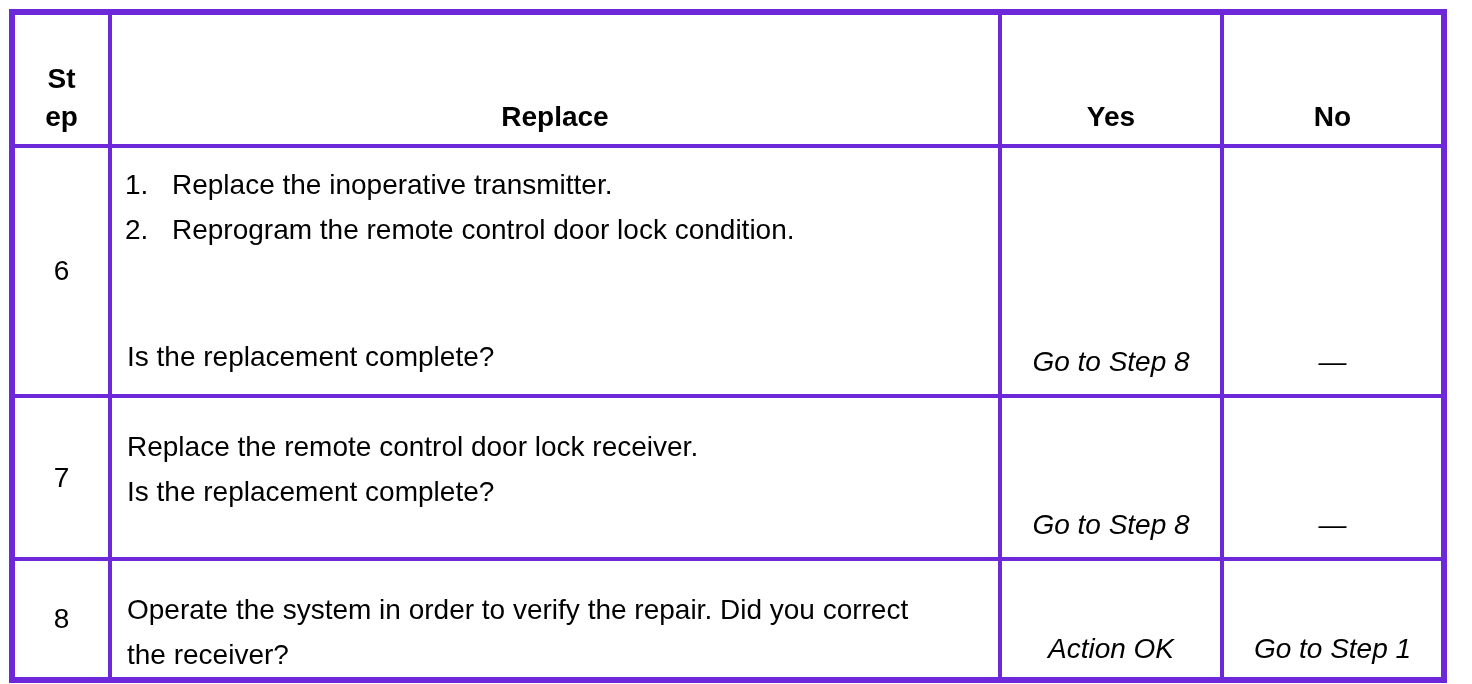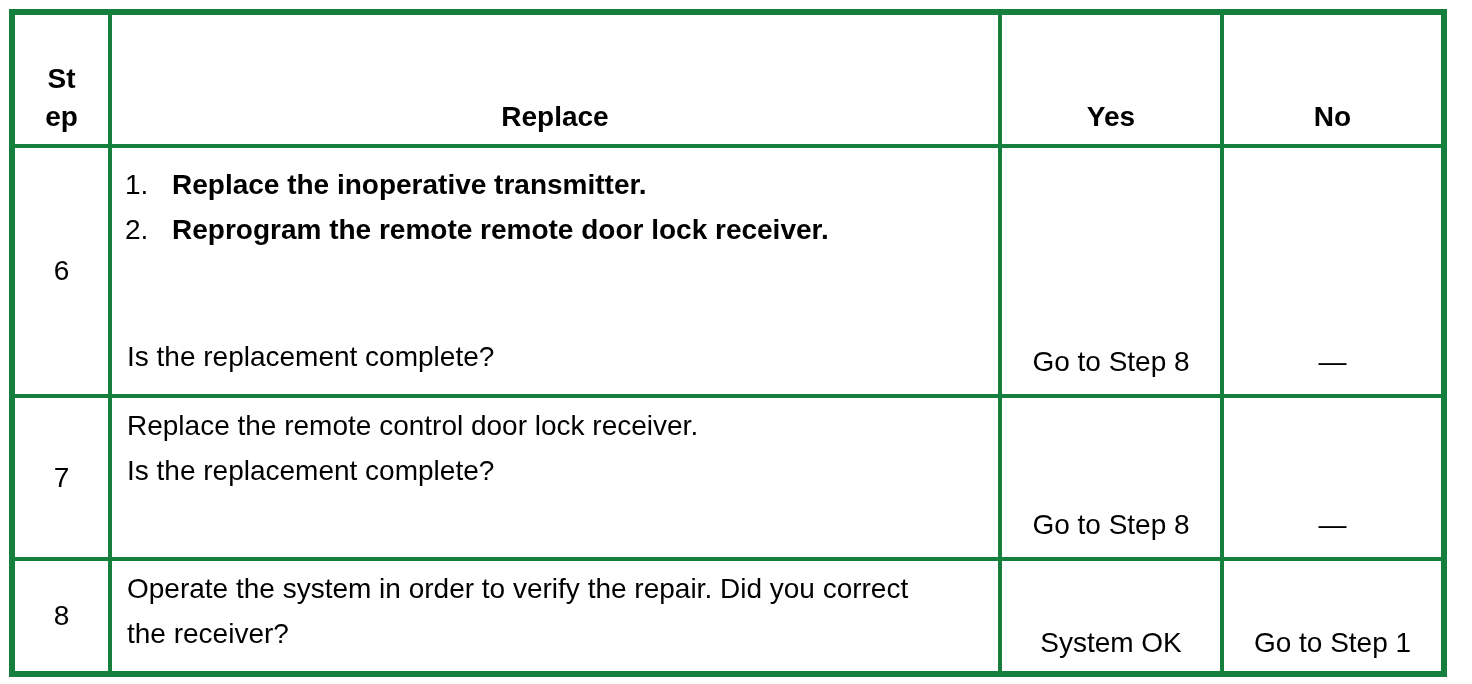--- a/index.html
+++ b/index.html
@@ -14,21 +14,21 @@
 
   table.diag {
     position: absolute;
     left: 9px; top: 9px;
     width: 1432px; height: 666px;
     border-collapse: collapse;
     table-layout: fixed;
     background: #ffffff;
   }
   table.diag, table.diag td, table.diag th {
-    border: 4px solid #15803d;
+    border: 4px solid #6d28d9;
   }
   table.diag { border-width: 6px; }
 
   col.c-step { width: 98px; }
   col.c-action { width: 890px; }
   col.c-yes { width: 222px; }
   col.c-no { width: 222px; }
 
   th, td { font-size: 28px; font-weight: normal; }
 
@@ -55,29 +55,30 @@
 
   .r6-flex {
     height: 240px;
     display: flex;
     flex-direction: column;
     justify-content: space-between;
     padding: 14px 12px 16px 13px;
   }
   .olist .li { display: flex; line-height: 45px; }
   .li-num { width: 47px; flex: 0 0 47px; }
-  .li-text { flex: 1; font-weight: bold; }
+  .li-text { flex: 1; }
   .question { line-height: 30px; padding-left: 2px; }
 
-  .action-pad { padding: 5px 12px 0 15px; line-height: 45px; }
+  .action-pad { padding: 26px 12px 0 15px; line-height: 45px; }
 
   td.anscell {
     vertical-align: bottom;
     text-align: center;
     line-height: 30px;
+    font-style: italic;
   }
   td.ans-r6 { padding-bottom: 17px; }
   td.ans-r7 { padding-bottom: 17px; }
   td.ans-r8 { padding-bottom: 13px; }
 </style>
 </head>
 <body>
 
 <div class="page">
   <table class="diag">
@@ -103,21 +104,21 @@
       <td class="stepcell">6</td>
       <td class="actioncell">
         <div class="r6-flex">
           <div class="olist">
             <div class="li">
               <span class="li-num">1.</span>
               <span class="li-text">Replace the inoperative transmitter.</span>
             </div>
             <div class="li">
               <span class="li-num">2.</span>
-              <span class="li-text">Reprogram the remote remote door lock receiver.</span>
+              <span class="li-text">Reprogram the remote control door lock condition.</span>
             </div>
           </div>
           <div class="question">Is the replacement complete?</div>
         </div>
       </td>
       <td class="anscell ans-r6">Go to Step 8</td>
       <td class="anscell ans-r6">—</td>
     </tr>
 
     <tr class="r7">
@@ -133,18 +134,18 @@
     </tr>
 
     <tr class="r8">
       <td class="stepcell">8</td>
       <td class="actioncell">
         <div class="action-pad">
           <div>Operate the system in order to verify the repair. Did you correct</div>
           <div>the receiver?</div>
         </div>
       </td>
-      <td class="anscell ans-r8">System OK</td>
+      <td class="anscell ans-r8">Action OK</td>
       <td class="anscell ans-r8">Go to Step 1</td>
     </tr>
   </tbody>
     </table>
 </div>
 
 </body></html>

